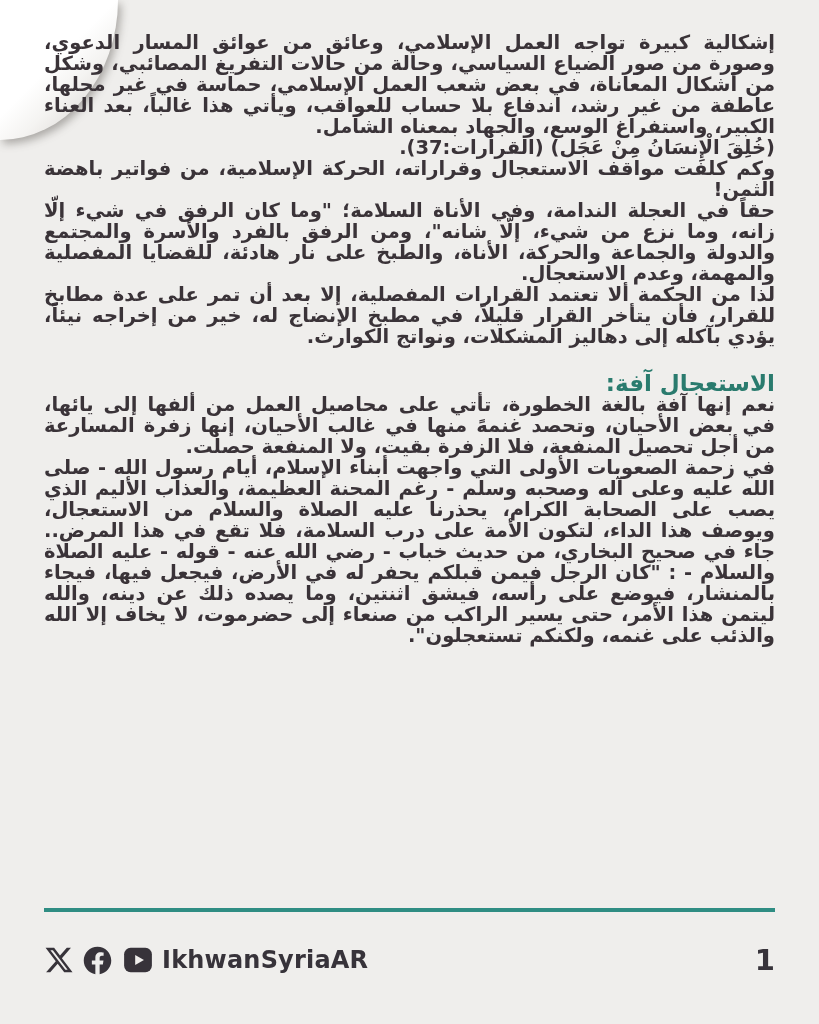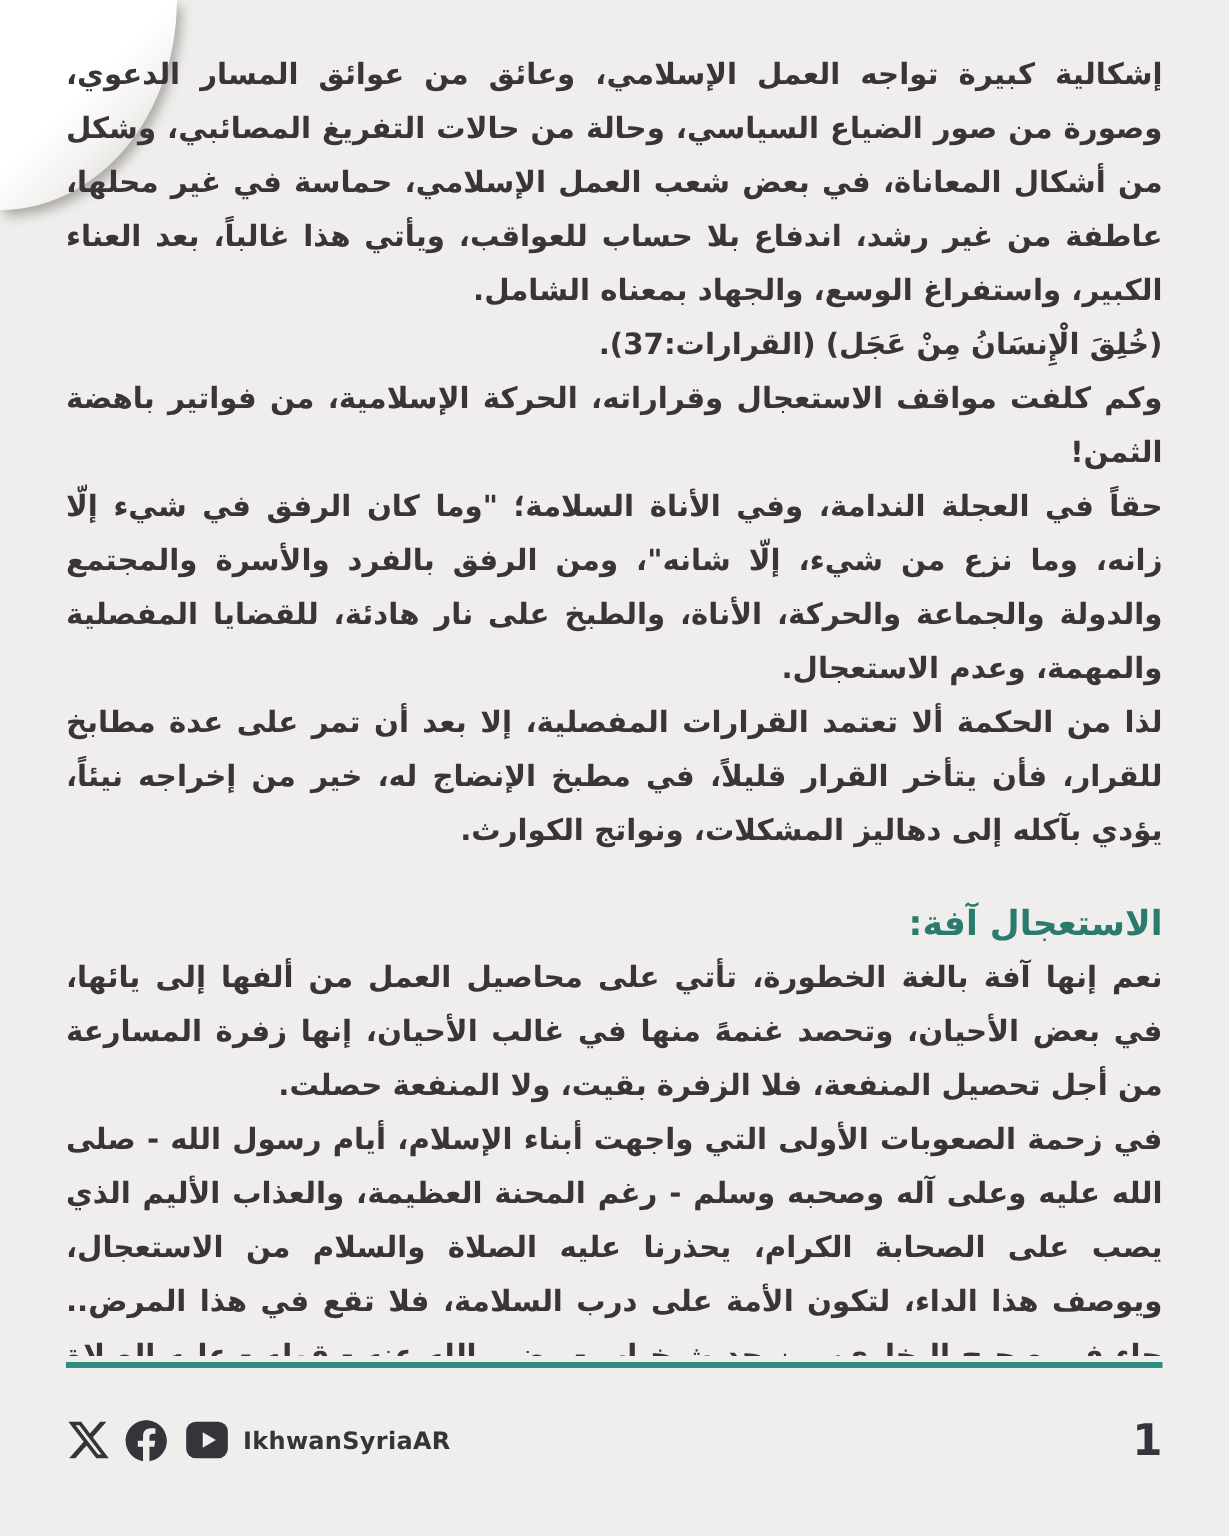--- a/index.html
+++ b/index.html
@@ -26,21 +26,21 @@
   
   .content {
     position: absolute;
     top: 32px; right: 44px; left: 44px;
     height: 872px;
     direction: rtl;
     text-align: justify;
     color: #3a3338;
     font-size: 19.5px;
     font-weight: bold;
-    line-height: 36px;
+    line-height: 21px;
     overflow: hidden;
   }
   .content p { margin: 0; }
   .content .section-heading {
     color: #2a7b6e;
     font-size: 23px;
     margin-top: 26px;
     text-align: right;
   }
 
@@ -63,21 +63,21 @@
     display: flex;
     align-items: center;
     gap: 7px;
   }
   .social svg { display: block; }
   .icon-x svg { width: 30px; height: 30px; }
   .icon-fb svg { width: 33px; height: 33px; }
   .icon-yt svg { width: 34px; height: 34px; }
   .handle {
     color: #37333a;
-    font-size: 16px;
+    font-size: 24px;
     font-weight: 600;
     letter-spacing: 0.2px;
     margin-right: 4px;
   }
   .page-number {
     color: #37333a;
     font-size: 29px;
     font-weight: bold;
     margin-left: 26px;
   }

